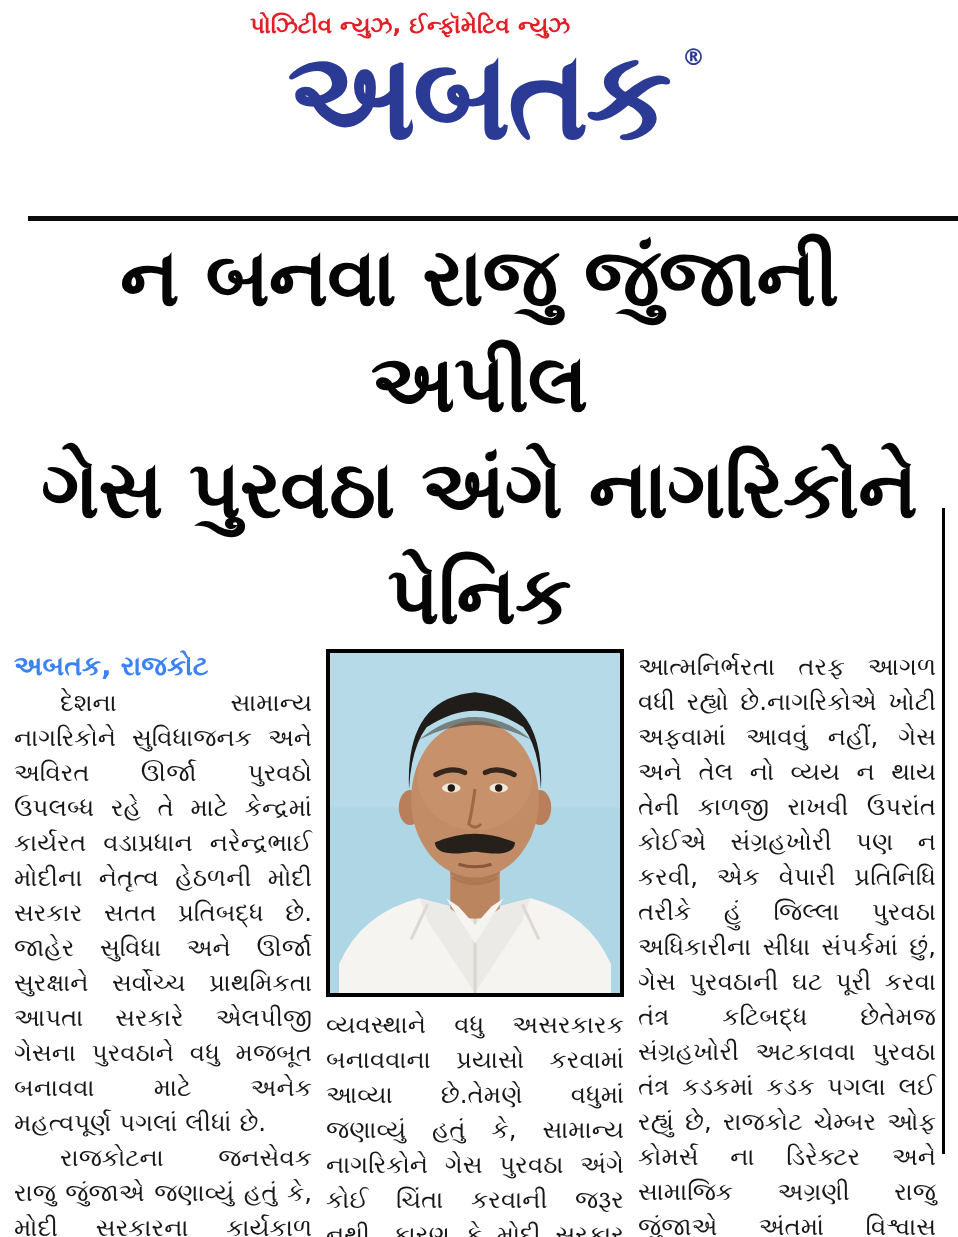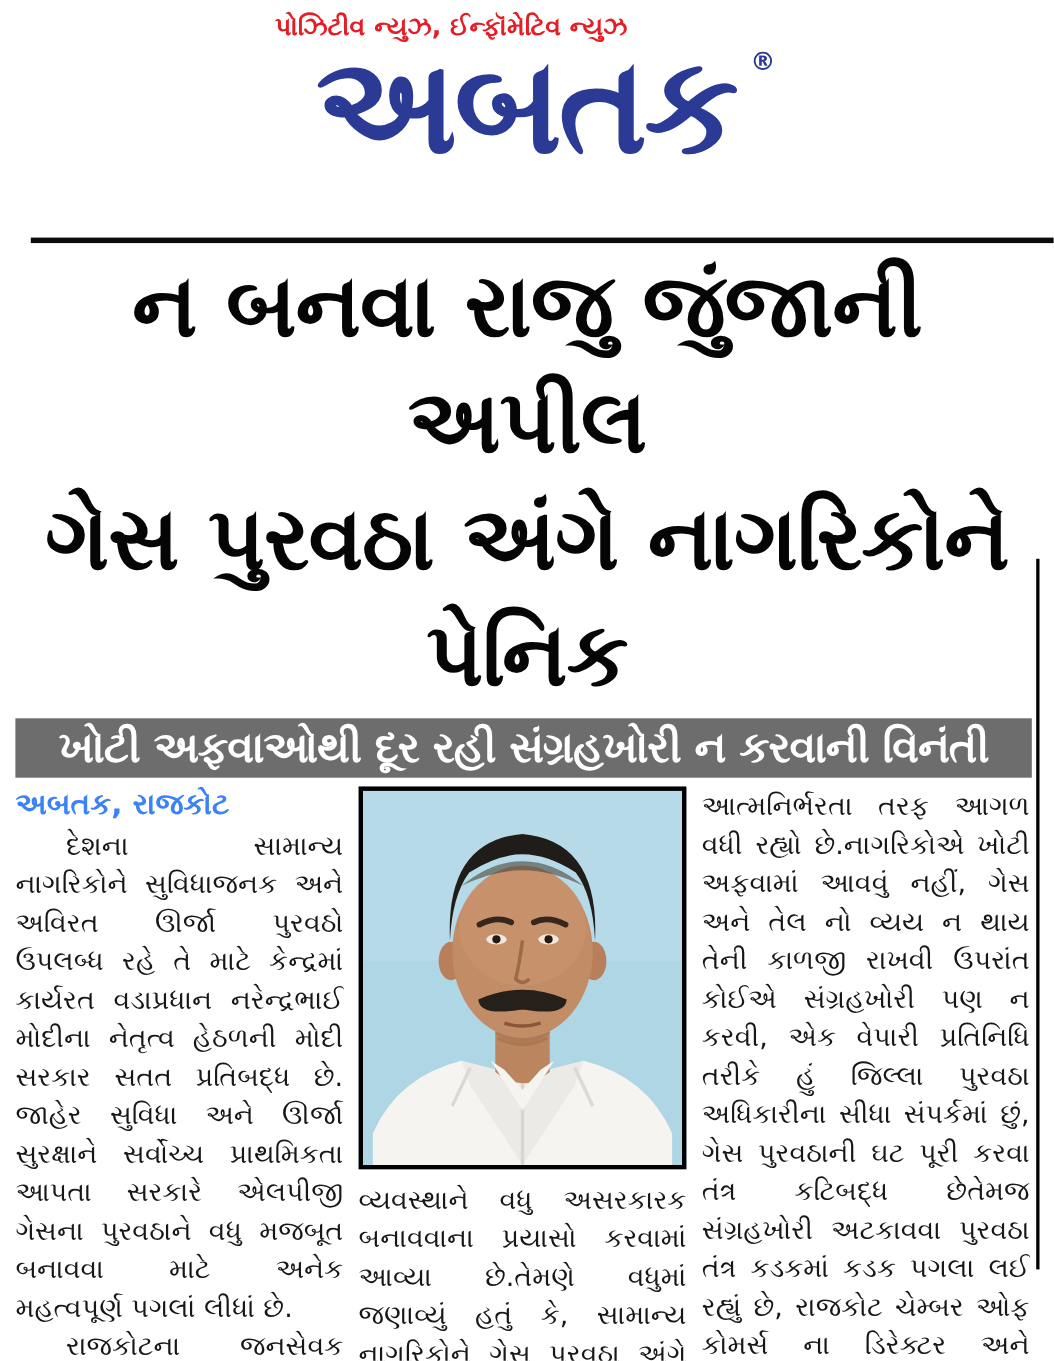--- a/index.html
+++ b/index.html
@@ -81,21 +81,20 @@
     <div class="logo">અબતક</div>
   </header>
 
   <div class="head-rule"></div>
 
   <h1 class="headline">
     <span class="hl-line">ન બનવા રાજુ જુંજાની અપીલ</span>
     <span class="hl-line">ગેસ પુરવઠા અંગે નાગરિકોને પેનિક</span>
   </h1>
 
-  <div class="subhead">ખોટી અફવાઓથી દૂર રહી સંગ્રહખોરી ન કરવાની વિનંતી</div>
 
   <main class="columns">
 
     <section class="col">
       <div class="dateline">અબતક, રાજકોટ</div>
       <p class="indent">દેશના સામાન્ય નાગરિકોને સુવિધાજનક અને અવિરત ઊર્જા પુરવઠો ઉપલબ્ધ રહે તે માટે કેન્દ્રમાં કાર્યરત વડાપ્રધાન નરેન્દ્રભાઈ મોદીના નેતૃત્વ હેઠળની મોદી સરકાર સતત પ્રતિબદ્ધ છે. જાહેર સુવિધા અને ઊર્જા સુરક્ષાને સર્વોચ્ચ પ્રાથમિકતા આપતા સરકારે એલપીજી ગેસના પુરવઠાને વધુ મજબૂત બનાવવા માટે અનેક મહત્વપૂર્ણ પગલાં લીધાં છે.</p>
       <p class="indent">રાજકોટના જનસેવક રાજુ જુંજાએ જણાવ્યું હતું કે, મોદી સરકારના કાર્યકાળ દરમિયાન ગેસ પુરવઠા વ્યવસ્થાને વધુ સુદ્રઢ બનાવવામાં આવી છે જેથી દેશના દરેક ઘરને સમયસર એલપીજી ઉપલબ્ધ થાય. સરકાર દ્વારા ગેસ વિતરણ વ્યવસ્થામાં સુધારા, સંગ્રહ ક્ષમતામાં વધારો અને પરિવહન</p>
     </section>
 
     <section class="col">

